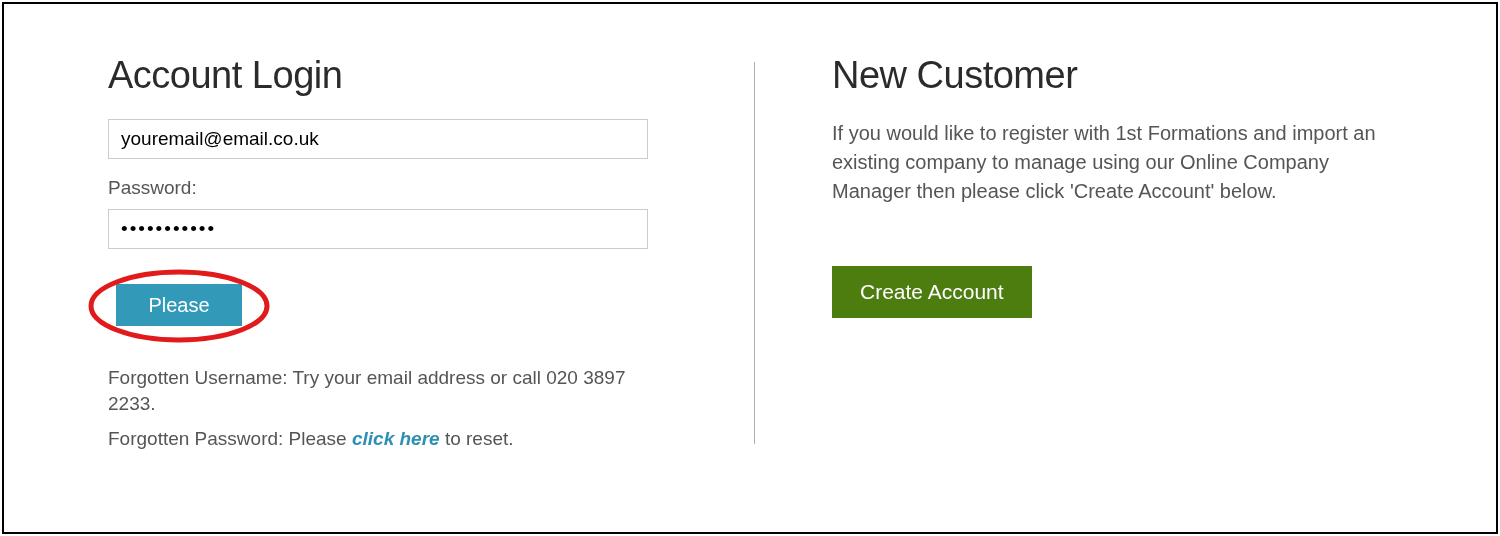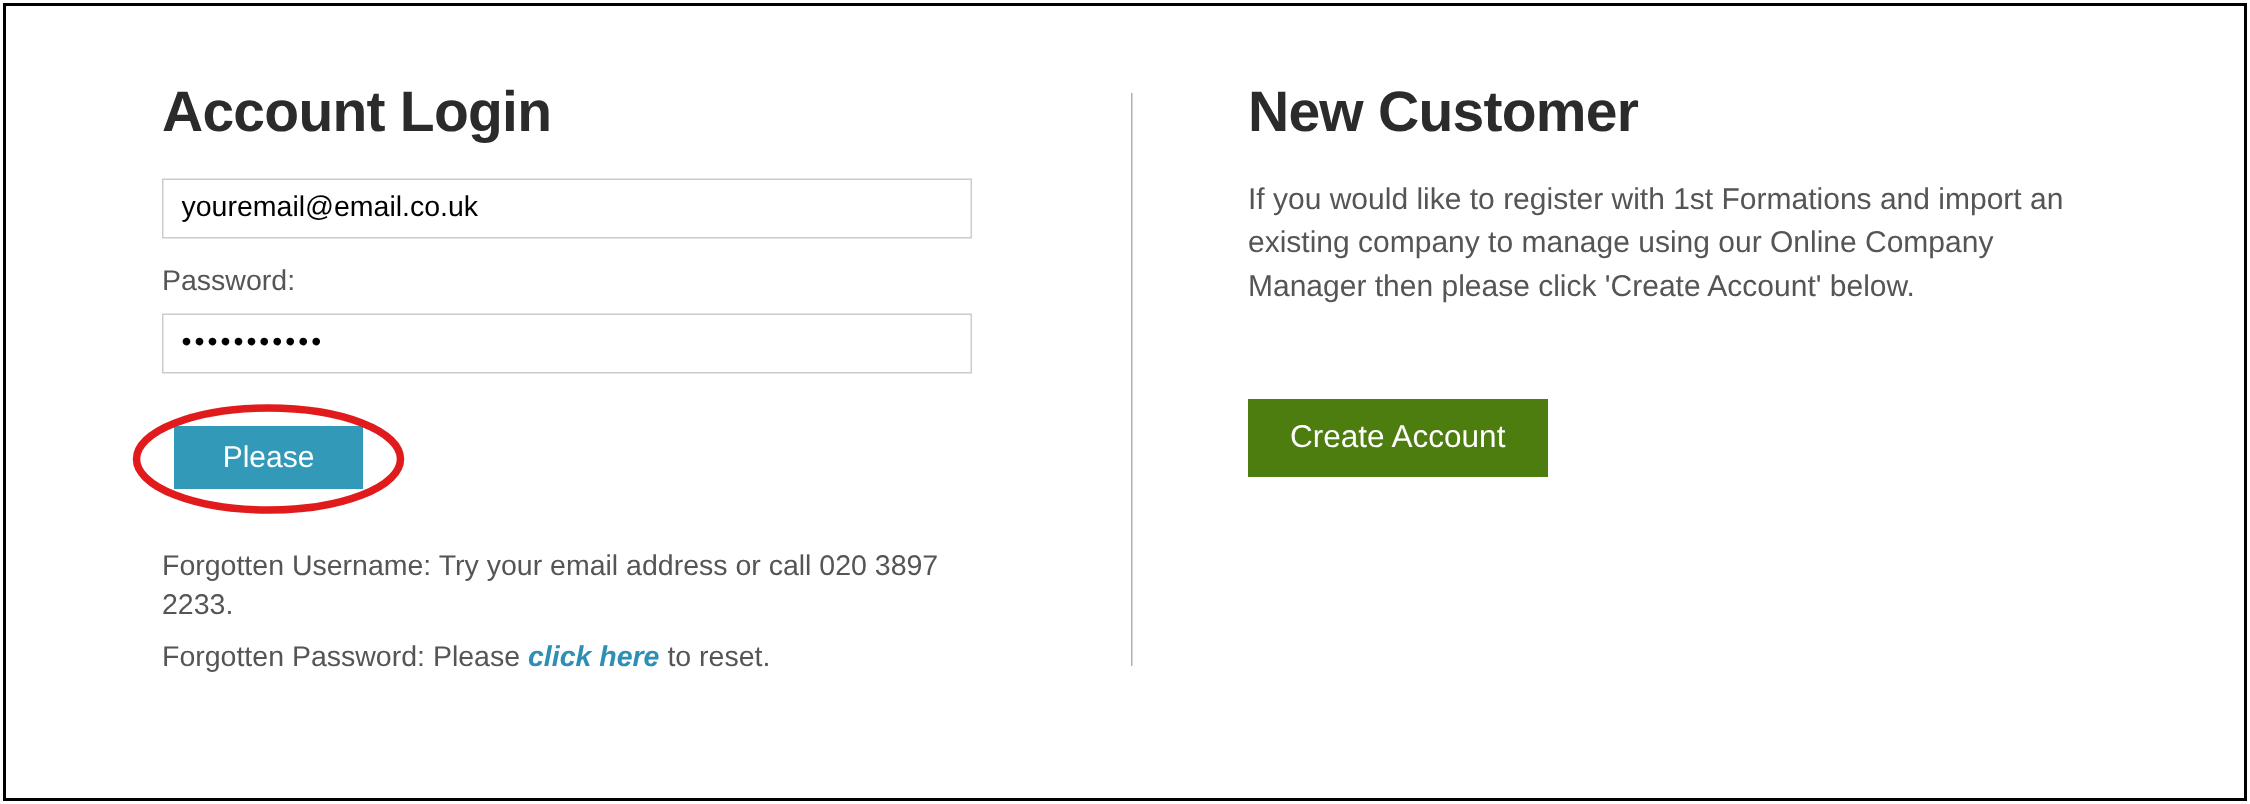--- a/index.html
+++ b/index.html
@@ -35,21 +35,21 @@
     .divider {
       position: absolute;
       left: 750px;
       top: 58px;
       width: 1px;
       height: 382px;
       background: #b0b0b0;
     }
     h1 {
       font-size: 38px;
-      font-weight: 700;
+      font-weight: 400;
       color: #2b2b2b;
       margin-bottom: 22px;
       letter-spacing: -0.5px;
     }
     .field-label {
       font-size: 19px;
       color: #555555;
       margin-bottom: 10px;
       display: block;
     }

